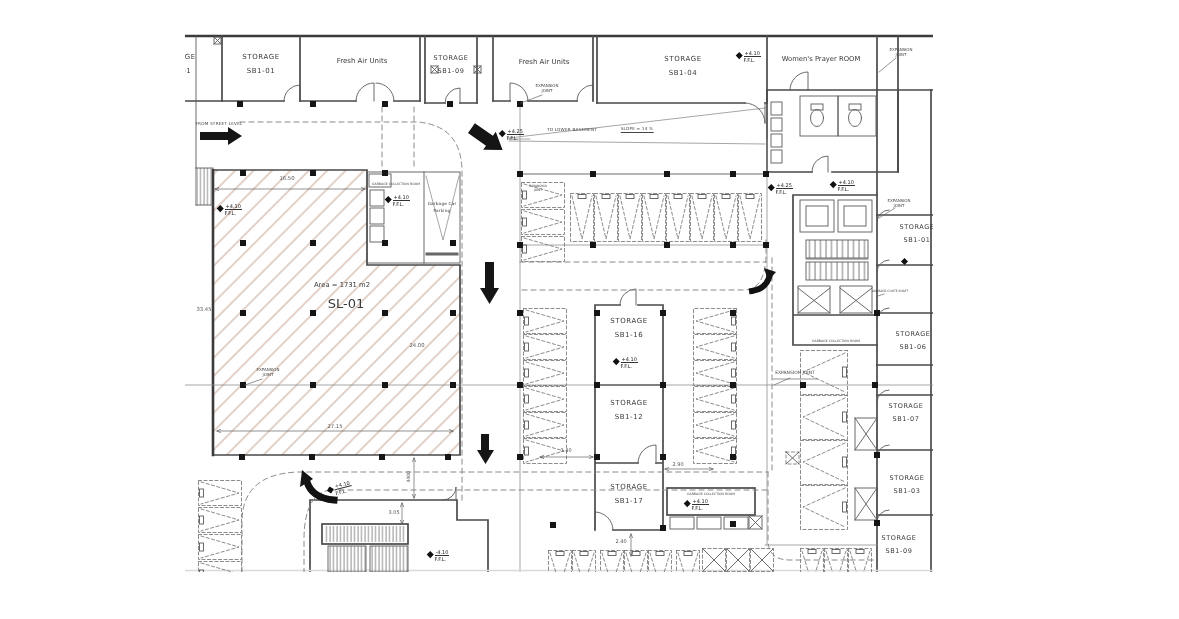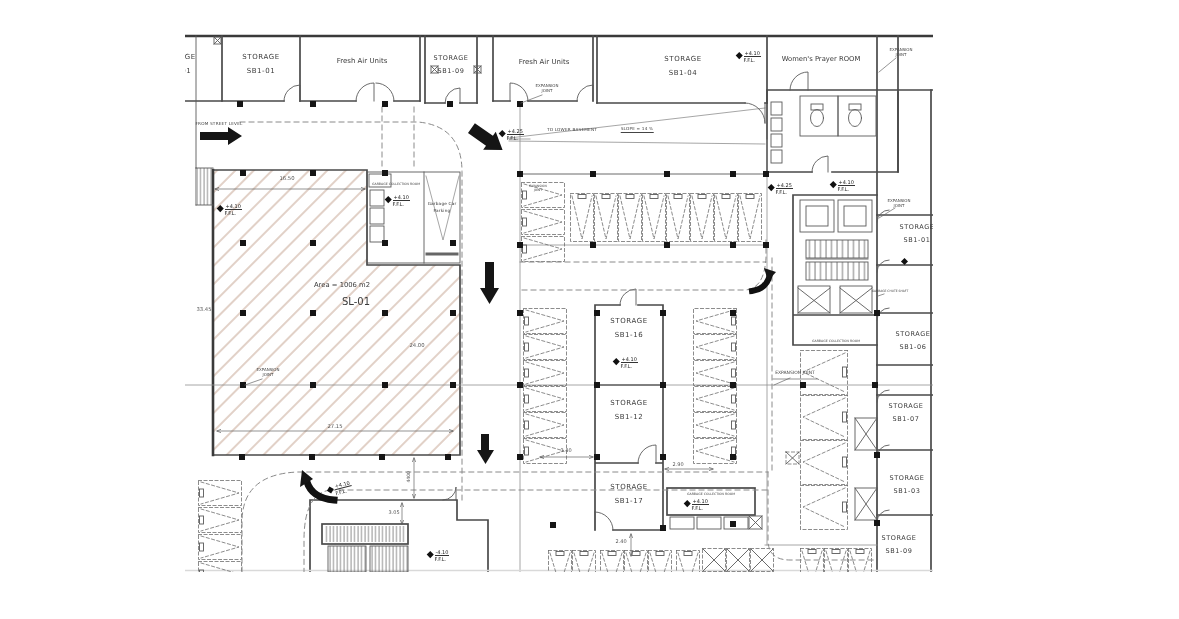--- a/index.html
+++ b/index.html
@@ -389,22 +389,22 @@
   <div class="lbl dimtx" style="left:287px;top:175px">16.50</div>
   <div class="lbl dimtx" style="left:204px;top:306px">33.45</div>
   <div class="lbl dimtx" style="left:335px;top:423px">27.15</div>
   <div class="lbl dimtx" style="left:417px;top:342px">24.00</div>
   <div class="lbl dimtx" style="left:566px;top:447px;font-size:5px">3.40</div>
   <div class="lbl dimtx" style="left:678px;top:461px;font-size:5px">2.90</div>
   <div class="lbl dimtx" style="left:621px;top:538px;font-size:5px">2.40</div>
   <div class="lbl dimtx" style="left:394px;top:509px;font-size:5px">3.05</div>
   <div class="lbl dimtx rot90" style="left:409px;top:474px;font-size:4.5px">4400</div>
 
-  <div class="lbl" style="left:342px;top:281px;font-size:6.8px">Area = 1006 m2</div>
-  <div class="lbl" style="left:356px;top:296px;font-size:10px">SL-01</div>
+  <div class="lbl" style="left:342px;top:281px;font-size:6.8px">Area = 1731 m2</div>
+  <div class="lbl" style="left:346px;top:296px;font-size:13px">SL-01</div>
 
   <div class="lbl tiny" style="left:396px;top:182px">GARBAGE COLLECTION ROOM</div>
   <div class="lbl tiny" style="left:836px;top:339px">GARBAGE COLLECTION ROOM</div>
   <div class="lbl tiny" style="left:711px;top:492px">GARBAGE COLLECTION ROOM</div>
   <div class="lbl tiny" style="left:890px;top:290px;font-size:3px">GARBAGE CHUTE SHAFT</div>
   <div class="lbl sm" style="left:442px;top:201px;line-height:1.6">
     <span style="display:block">Garbage Car</span>
     <span style="display:block">Parking</span>
         </div>
 

